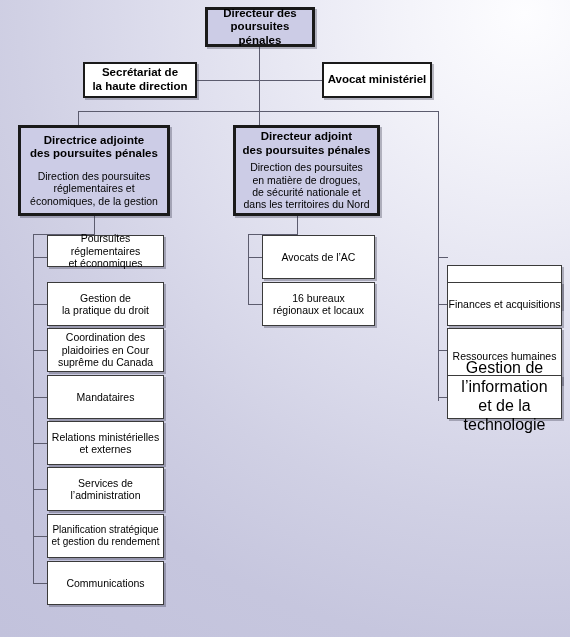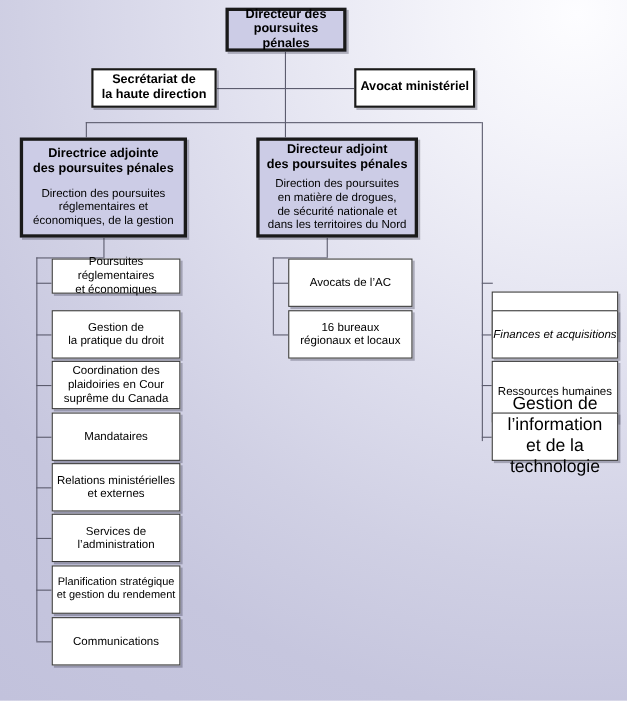--- a/index.html
+++ b/index.html
@@ -233,21 +233,21 @@
       <span>16 bureaux</span><br>
       <span>régionaux et locaux</span>
     </div>
   </div>
 
   <div class="node leaf" style="left:447px; top:221px; width:115px; height:44px;margin-top:44px;">
     <div class="title">
       <span>Vérification interne</span>
     </div>
   </div>
-  <div class="node leaf" style="left:447px; top:282px; width:115px; height:44px;font-style:italic;">
+  <div class="node leaf" style="left:447px; top:282px; width:115px; height:44px;">
     <div class="title">
       <span>Finances et acquisitions</span>
     </div>
   </div>
   <div class="node leaf" style="left:447px; top:328px; width:115px; height:56px;">
     <div class="title">
       <span>Ressources humaines</span>
     </div>
   </div>
   <div class="node leaf" style="left:447px; top:375px; width:115px; height:44px;">

